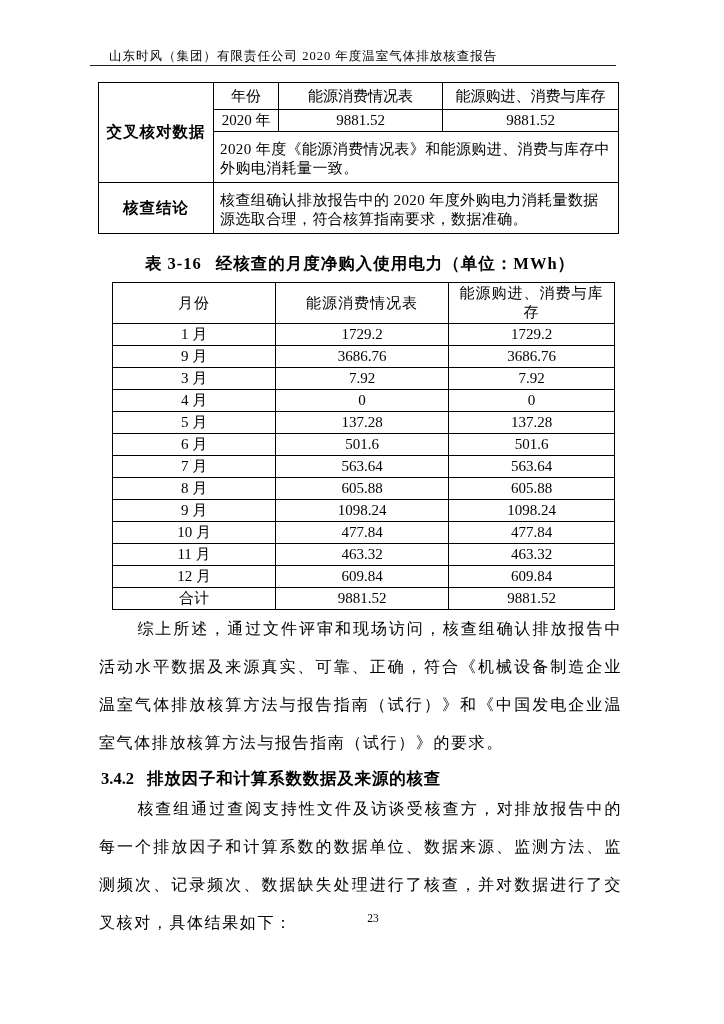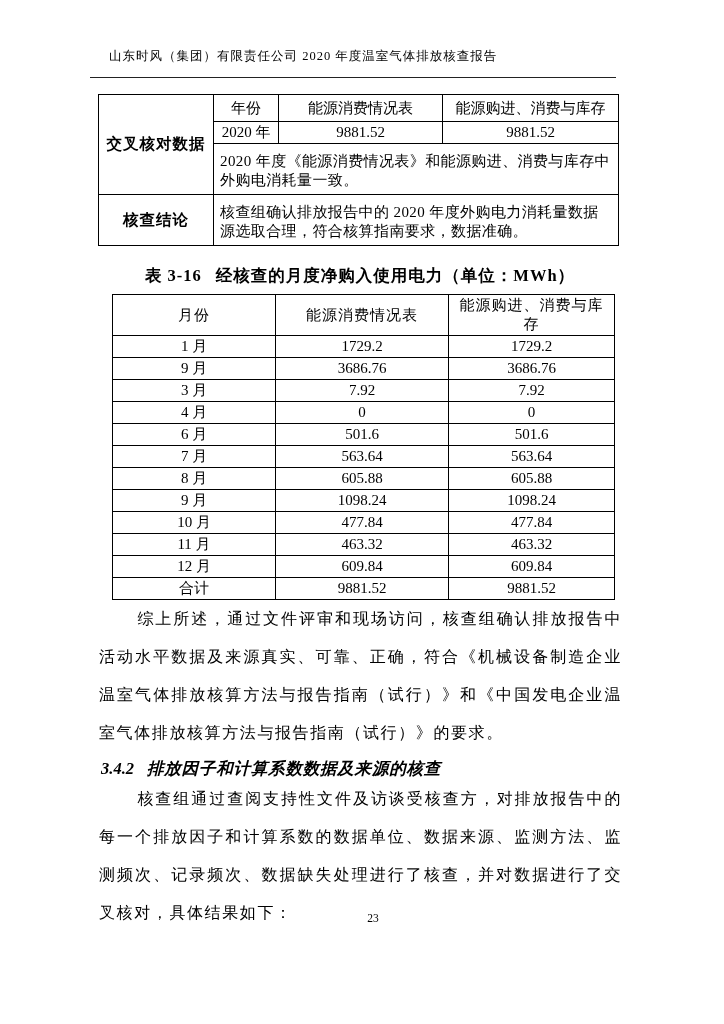--- a/index.html
+++ b/index.html
@@ -11,21 +11,21 @@
   }
   .page {
     position:relative;
     width:724px; height:1024px;
     background:#ffffff;
     overflow:hidden;
   }
   
   .doc-header {
     margin:48px 108px 0 90px;
-    padding:0 0 12px 19px;
+    padding:0 0 0 19px;
     border-bottom:1.5px solid #222;
     font-size:12.5px;
     letter-spacing:1px;
     white-space:nowrap;
   }
   
   table.tbl { border-collapse:collapse; table-layout:fixed; border:1.5px solid #000; }
   table.tbl td, table.tbl th {
     border:1px solid #000;
     text-align:center;
@@ -64,21 +64,20 @@
     text-align:justify;
     text-indent:2.4em;
     letter-spacing:1.6px;
   }
   .section-heading {
     margin:6px 0 0 101px;
     font-size:16.5px;
     font-weight:bold;
     letter-spacing:0.8px;
     line-height:22px;
-    font-style:italic;
   }
   .section-heading .sec-num { margin-right:13px; letter-spacing:0; }
   .page-number {
     position:absolute;
     top:912px; left:11px;
     width:724px;
     text-align:center;
     font-size:11.5px;
   }
 </style>
@@ -152,20 +151,25 @@
           <td>3 月</td>
           <td>7.92</td>
           <td>7.92</td>
         </tr>
         <tr>
           <td>4 月</td>
           <td>0</td>
           <td>0</td>
         </tr>
         <tr>
+          <td>5 月</td>
+          <td>137.28</td>
+          <td>137.28</td>
+        </tr>
+        <tr>
           <td>6 月</td>
           <td>501.6</td>
           <td>501.6</td>
         </tr>
         <tr>
           <td>7 月</td>
           <td>563.64</td>
           <td>563.64</td>
         </tr>
         <tr>

